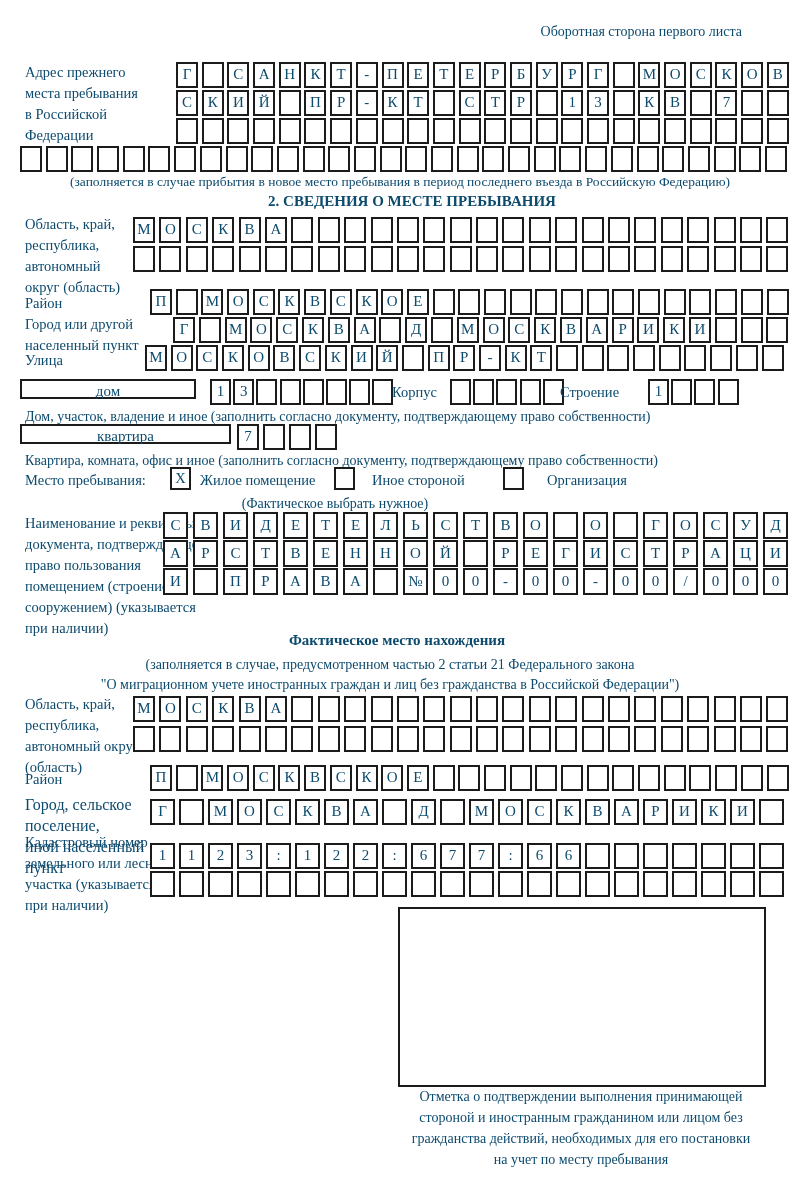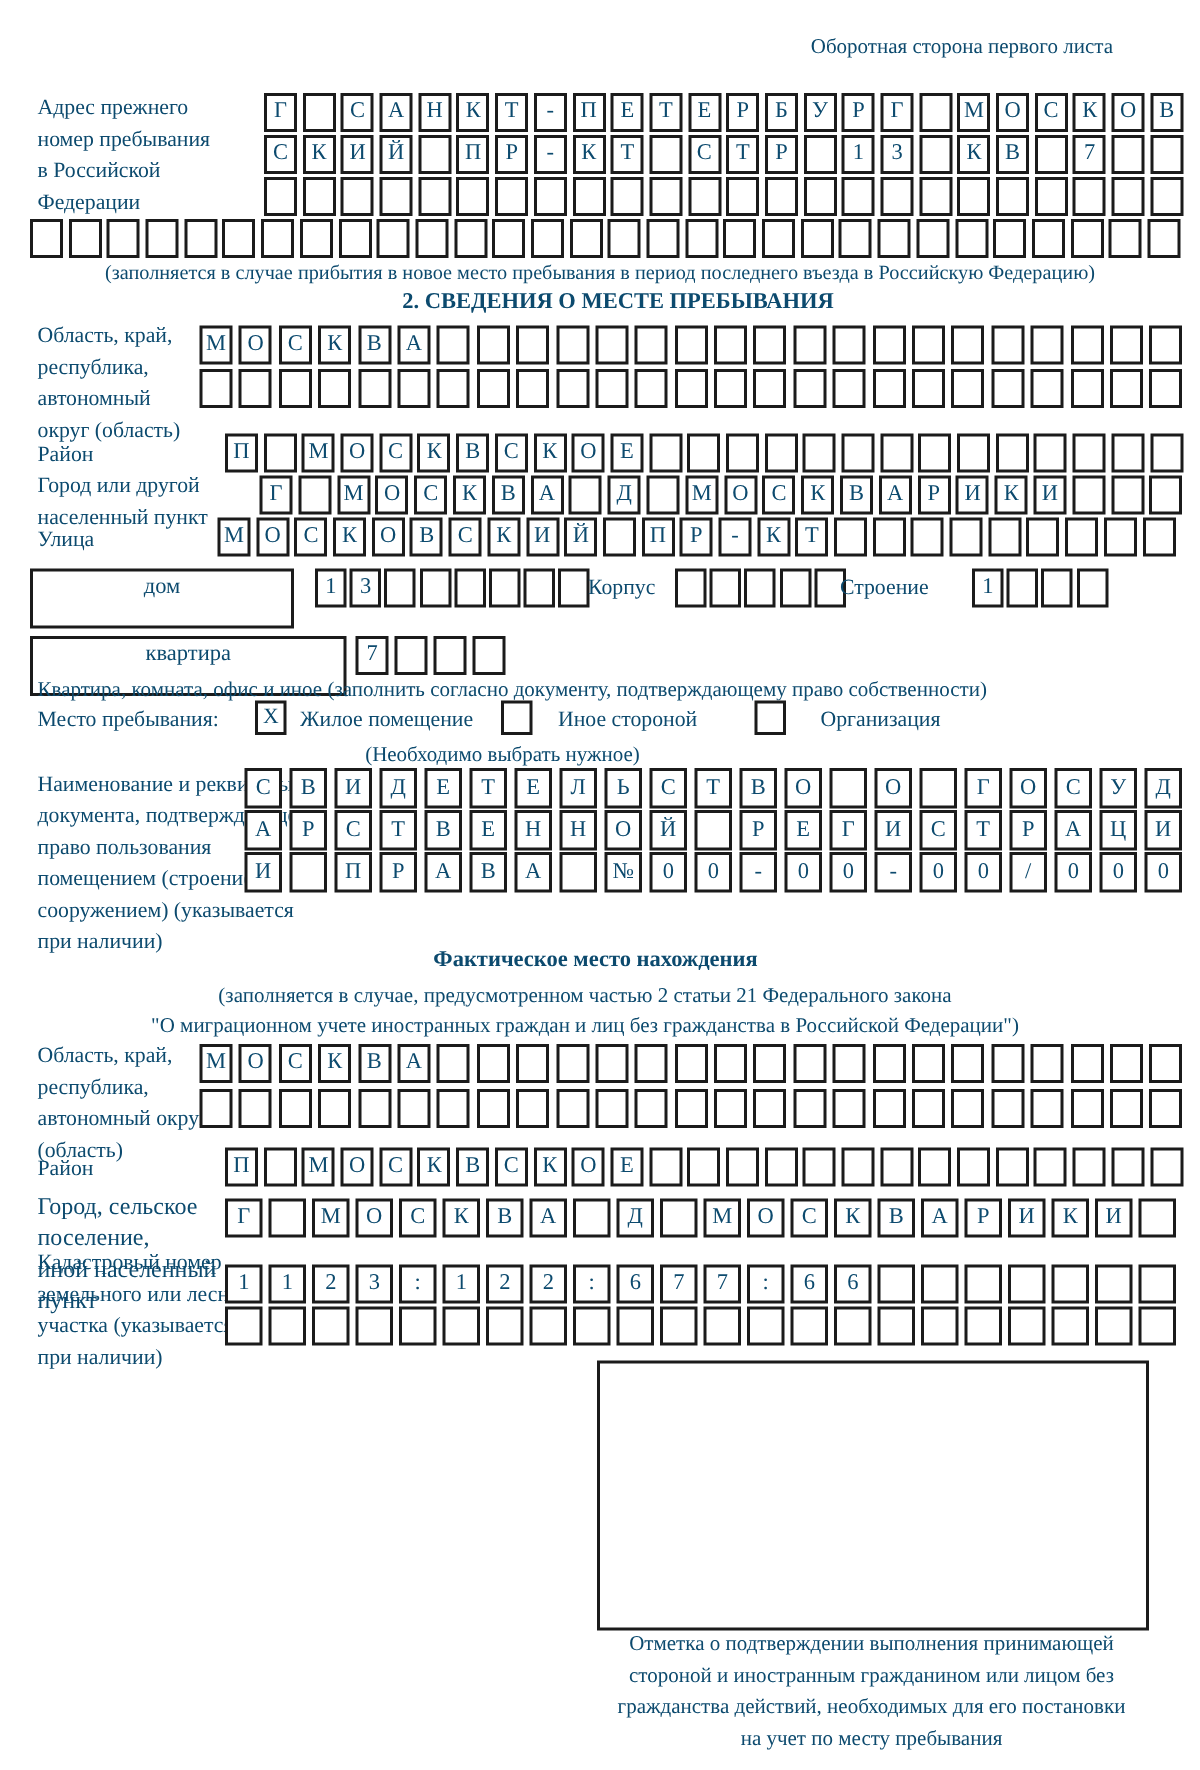--- a/index.html
+++ b/index.html
@@ -9,35 +9,35 @@
   .cap{position:absolute;white-space:pre-line;font-size:14px;line-height:19.5px;}
   .center{text-align:center;}
   .hd{font-weight:700;font-size:15px;}
   .cellrow{position:absolute;display:flex;}
   .cell{box-sizing:border-box;flex:0 0 auto;width:22px;height:26px;border:2px solid #1b1b1b;
         background:#fff;text-align:center;line-height:21px;font-size:15px;}
   .gap37{gap:3.7px}.gap44{gap:4.4px}.gap38{gap:3.8px}.gap5{gap:5px}.gap40{gap:4px}.gap22{gap:2.2px}
   .cell-lg .cell{width:25px;height:27px;line-height:22px;}
   .cell-md .cell{width:25px;height:26px;}
   .cell-sm .cell{width:21px;}
-  .bigbox{position:absolute;box-sizing:border-box;height:40px;border:2px solid #1b1b1b;
+  .bigbox{position:absolute;box-sizing:border-box;height:20px;border:2px solid #1b1b1b;
           text-align:center;line-height:21px;font-size:15px;background:#fff;}
   .chkbox{position:absolute;box-sizing:border-box;width:21px;height:23px;border:2px solid #1b1b1b;
           text-align:center;line-height:18px;font-size:14.5px;background:#fff;}
   .stampbox{position:absolute;border:2px solid #1b1b1b;background:#fff;}
 </style>
 </head>
 <body>
 
 <div class="page">
 
   <div class="cap" style="top:22px;right:58px;">Оборотная сторона первого листа</div>
 
   <div class="lbl" style="left:25px;top:62px;width:160px;">Адрес прежнего
-номер пребывания
+места пребывания
 в Российской
 Федерации</div>
   <div class="cellrow gap37" style="left:176px;top:62px;">
       <span class="cell">Г</span>
       <span class="cell"></span>
       <span class="cell">С</span>
       <span class="cell">А</span>
       <span class="cell">Н</span>
       <span class="cell">К</span>
       <span class="cell">Т</span>
@@ -312,38 +312,39 @@
       <span class="cell"></span>
       <span class="cell"></span>
     </div>
   <div class="lbl" style="left:560px;top:382px;">Строение</div>
   <div class="cellrow gap22 cell-sm" style="left:648px;top:379px;">
       <span class="cell">1</span>
       <span class="cell"></span>
       <span class="cell"></span>
       <span class="cell"></span>
     </div>
+  <div class="cap" style="left:25px;top:407px;width:760px;">Дом, участок, владение и иное (заполнить согласно документу, подтверждающему право собственности)</div>
 
   <div class="bigbox" style="left:20px;top:424px;width:211px;">квартира</div>
   <div class="cellrow gap40" style="left:237px;top:424px;">
       <span class="cell">7</span>
       <span class="cell"></span>
       <span class="cell"></span>
       <span class="cell"></span>
     </div>
   <div class="cap" style="left:25px;top:451px;width:760px;">Квартира, комната, офис и иное (заполнить согласно документу, подтверждающему право собственности)</div>
 
   <div class="lbl" style="left:25px;top:470px;text-align:right;">Место пребывания:</div>
   <div class="chkbox" style="left:170px;top:467px;">X</div>
   <div class="lbl" style="left:200px;top:470px;">Жилое помещение</div>
   <div class="chkbox" style="left:334px;top:467px;"></div>
   <div class="lbl" style="left:372px;top:470px;">Иное стороной</div>
   <div class="chkbox" style="left:503px;top:467px;"></div>
   <div class="lbl" style="left:547px;top:470px;">Организация</div>
-  <div class="cap center" style="left:230px;top:494px;width:210px;">(Необходимо выбрать нужное)</div>
+  <div class="cap center" style="left:230px;top:494px;width:210px;">(Фактическое выбрать нужное)</div>
 
   <div class="lbl" style="left:25px;top:513px;width:190px;">Наименование и реквизиты
 документа, подтверждающего
 право пользования
 помещением (строением,
 сооружением) (указывается
 при наличии)</div>
   <div class="cellrow gap5 cell-lg" style="left:163px;top:512px;">
       <span class="cell">С</span>
       <span class="cell">В</span>

